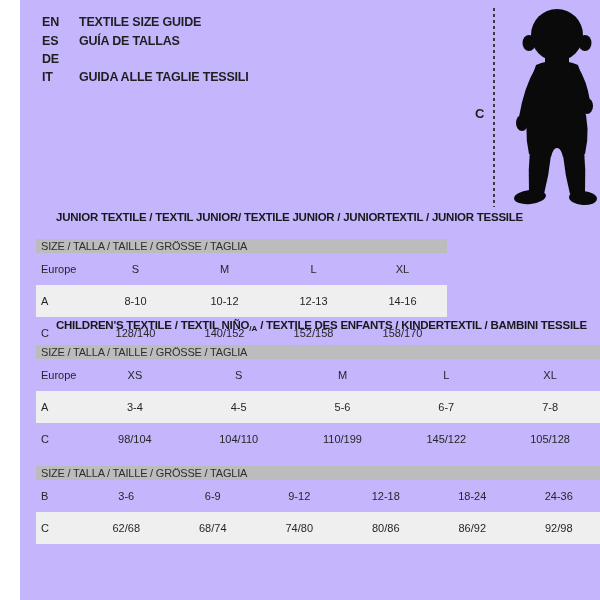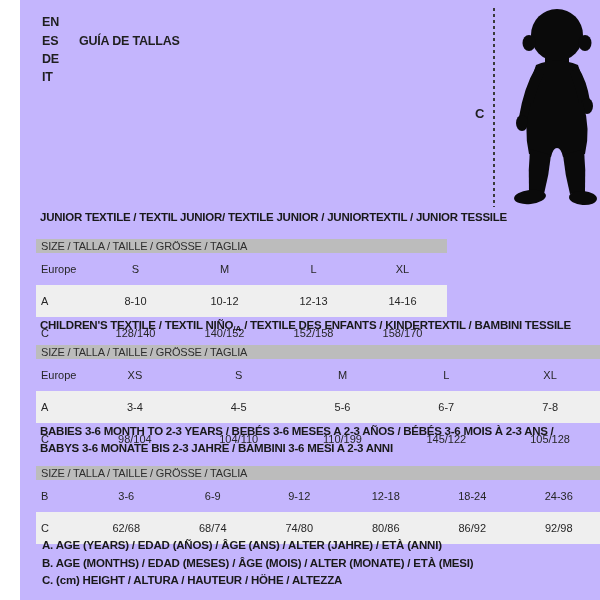--- a/index.html
+++ b/index.html
@@ -34,21 +34,21 @@
     background: repeating-linear-gradient(to bottom, #3a3a3a 0 3px, transparent 3px 6px);
   }
   .measure-label {
     position: absolute; left: 455px; top: 106px;
     font-weight: bold; font-size: 13px;
   }
   .baby-svg { position: absolute; left: 483px; top: 7px; }
 
   
   .sec-title {
-    position: absolute; left: 20px;
+    position: absolute; left: 36px;
     font-size: 11.5px; font-weight: bold;
     letter-spacing: -0.25px; white-space: nowrap;
     color: #191919;
   }
   #title1 { top: 211px; }
   #title2 { top: 319px; }
   #title3 { top: 423px; line-height: 16.5px; }
   .sub-a { font-size: 8px; vertical-align: -2px; letter-spacing: 0; }
 
   
@@ -84,30 +84,32 @@
   }
 </style>
 </head>
 <body>
 
 <div class="page">
 
   <div class="lang-list">
     <div class="lang-row">
       <span class="lang-code">EN</span>
+      <span class="lang-label">TEXTILE SIZE GUIDE</span>
     </div>
     <div class="lang-row">
       <span class="lang-code">ES</span>
       <span class="lang-label">GUÍA DE TALLAS</span>
     </div>
     <div class="lang-row">
       <span class="lang-code">DE</span>
     </div>
     <div class="lang-row">
       <span class="lang-code">IT</span>
+      <span class="lang-label">GUIDA ALLE TAGLIE TESSILI</span>
     </div>
   </div>
 
   <div class="measure-line"></div>
   <div class="measure-label">C</div>
 
   <svg class="baby-svg" width="112" height="200" viewBox="0 0 112 200" role="img">
     <g fill="#0a0a0a">
       <circle cx="54" cy="28" r="26"></circle>
       <ellipse cx="26" cy="36" rx="6.5" ry="8"></ellipse>
@@ -201,24 +203,20 @@
         <td class="lbl">C</td>
         <td>98/104</td>
         <td>104/110</td>
         <td>110/199</td>
         <td>145/122</td>
         <td>105/128</td>
       </tr>
     </tbody>
   </table>
 
-  <div class="sec-title" id="title3">
-    <div>BABIES 3-6 MONTH TO 2-3 YEARS / BEBÉS 3-6 MESES A 2-3 AÑOS / BÉBÉS 3-6 MOIS À 2-3 ANS /</div>
-    <div>BABYS 3-6 MONATE BIS 2-3 JAHRE / BAMBINI 3-6 MESI A 2-3 ANNI</div>
-  </div>
   <table class="size-table" id="table3">
     <colgroup>
         <col class="lblcol">
         <col>
         <col>
         <col>
         <col>
         <col>
         <col>
       </colgroup>
@@ -242,19 +240,14 @@
         <td>62/68</td>
         <td>68/74</td>
         <td>74/80</td>
         <td>80/86</td>
         <td>86/92</td>
         <td>92/98</td>
       </tr>
     </tbody>
   </table>
 
-  <div class="footnotes">
-    <div>A. AGE (YEARS) / EDAD (AÑOS) / ÂGE (ANS) / ALTER (JAHRE) / ETÀ (ANNI)</div>
-    <div>B. AGE (MONTHS) / EDAD (MESES) / ÂGE (MOIS) / ALTER (MONATE) / ETÀ (MESI)</div>
-    <div>C. (cm) HEIGHT / ALTURA / HAUTEUR / HÖHE / ALTEZZA</div>
-  </div>
 
 </div>
 
 </body></html>

